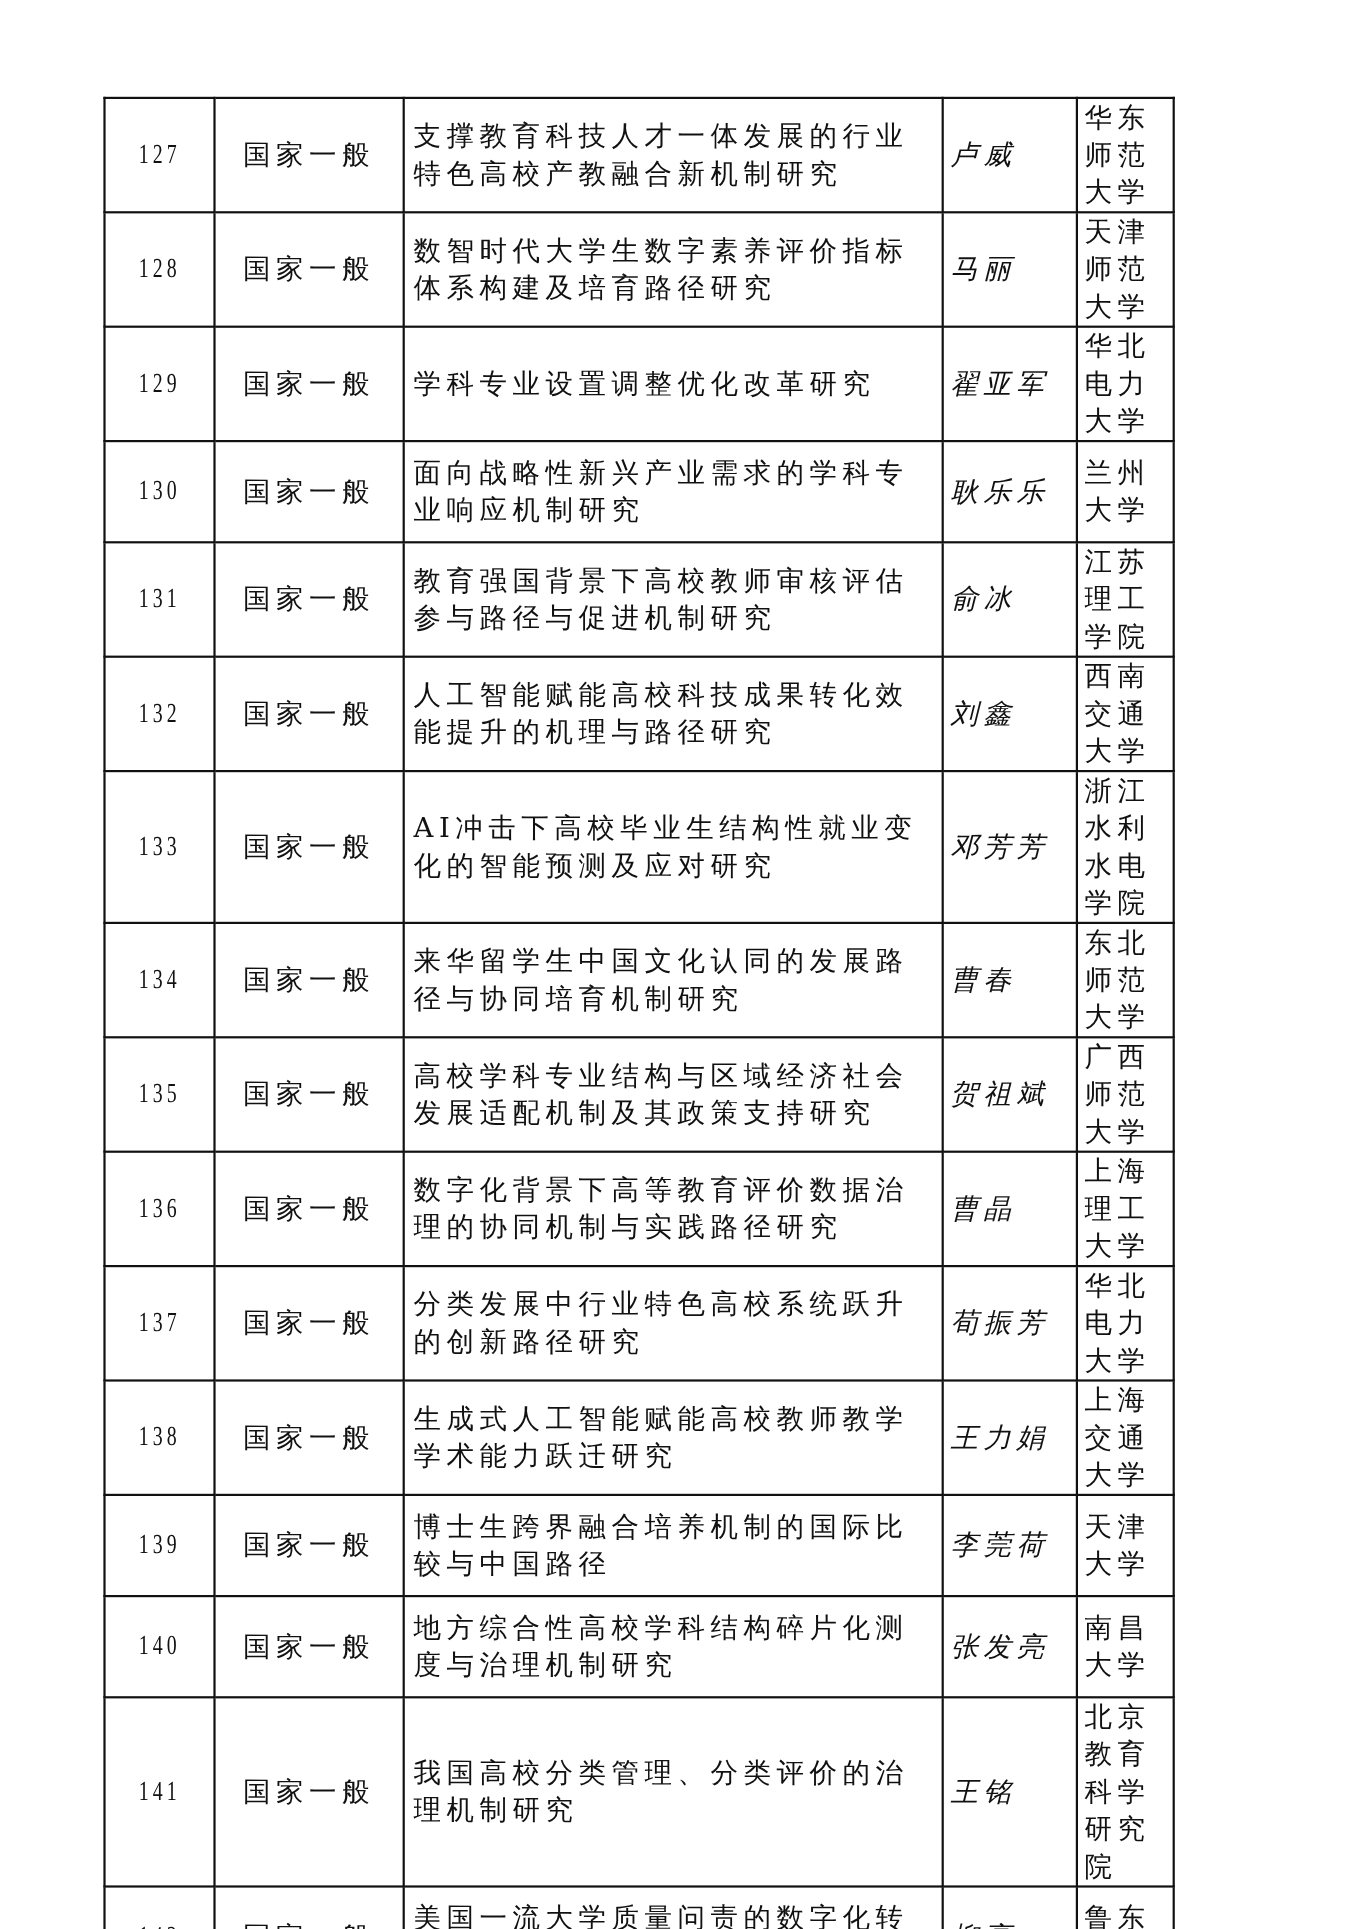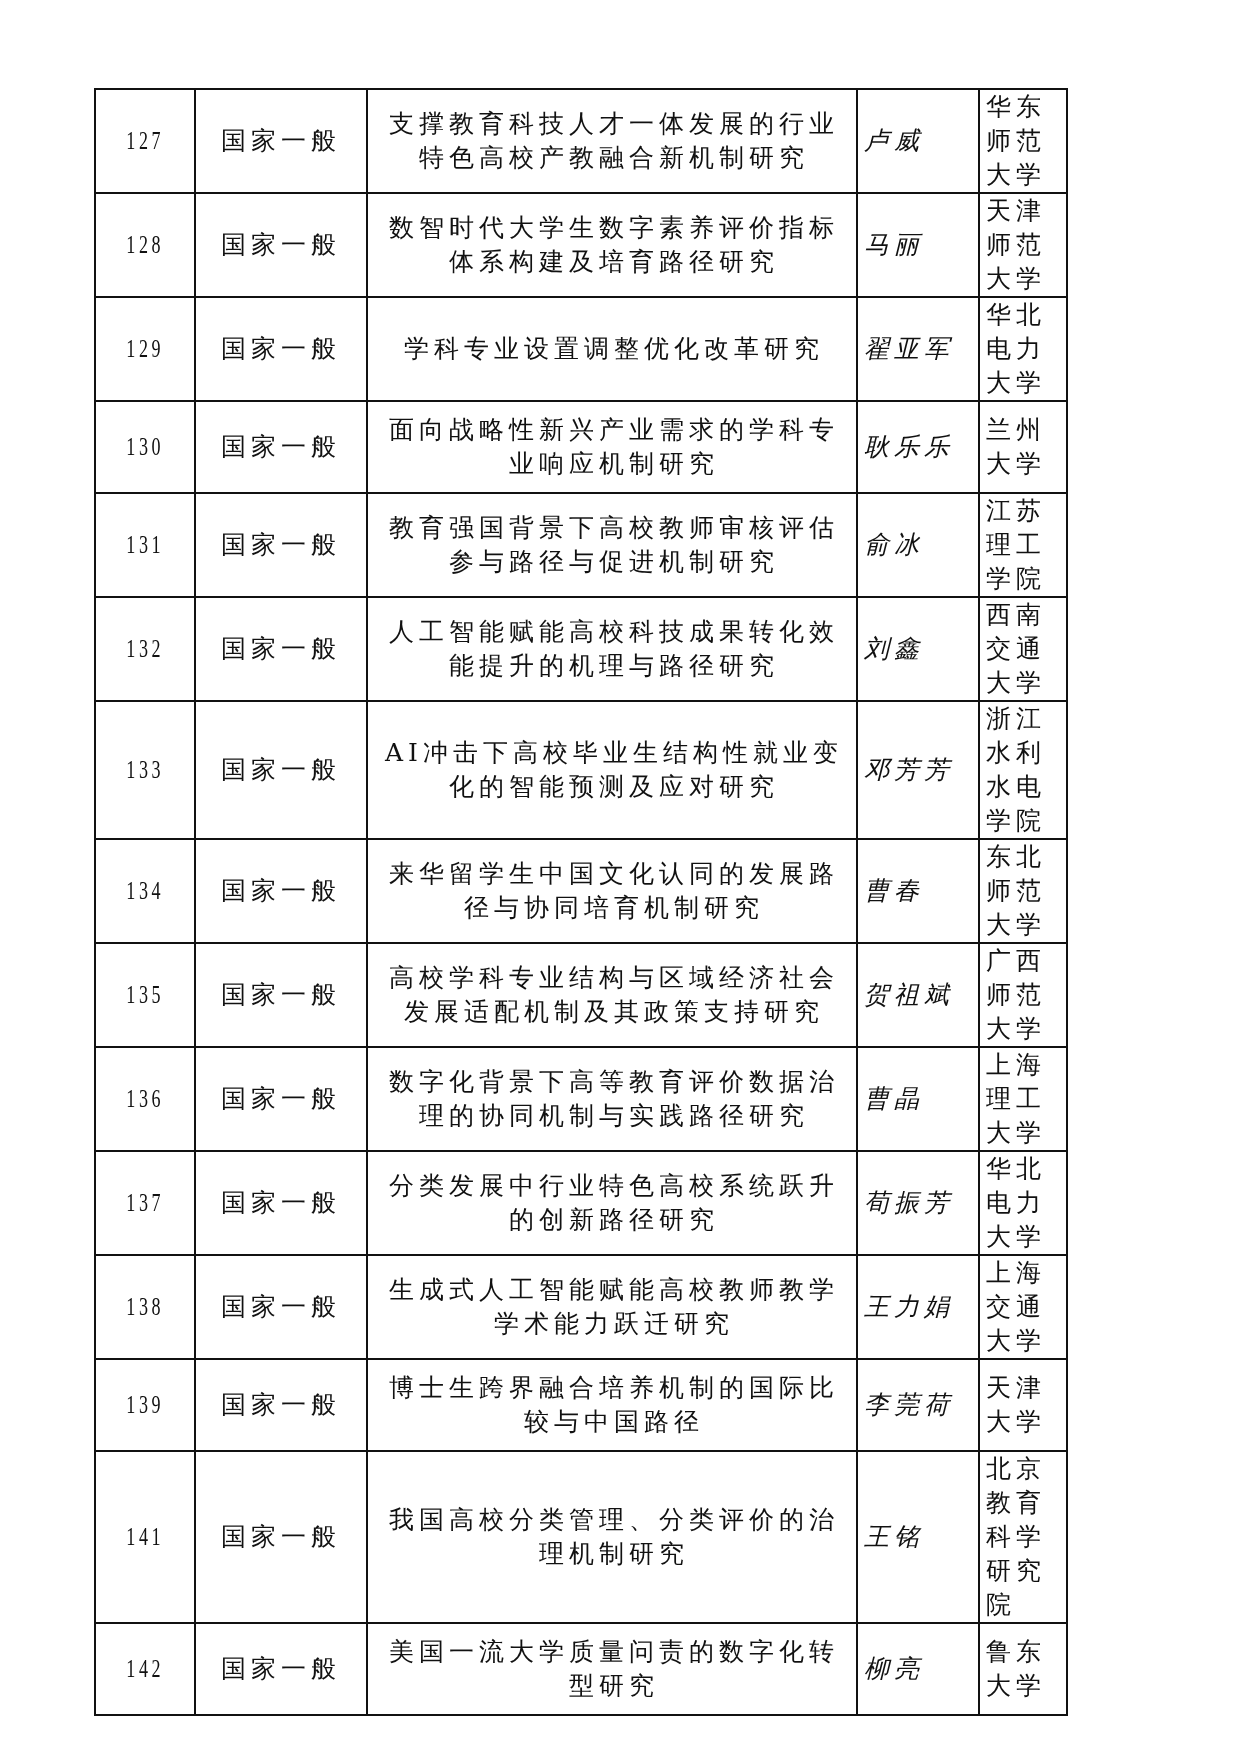--- a/index.html
+++ b/index.html
@@ -5,21 +5,21 @@
   html, body { margin: 0; padding: 0; background: #ffffff; }
   body { width: 1241px; height: 1754px; position: relative; overflow: hidden;
          font-family: "DejaVu Serif", "Liberation Serif", serif; color: #111; }
   .doc-table { position: absolute; left: 94px; top: 88px; border-collapse: collapse;
                table-layout: fixed; width: 974px; }
   .doc-table td { border: 2px solid #111; height: 90px; padding: 0; vertical-align: middle;
                   font-size: 25px; line-height: 34px; letter-spacing: 5px; }
   .c-no { width: 98px; text-align: center; letter-spacing: 2px;
           font-family: "Liberation Serif", "DejaVu Serif", serif; font-size: 27px; transform: scaleX(0.85); }
   .c-type { width: 170px; text-align: center; }
-  .c-title { width: 476px; padding-left: 8px !important; padding-right: 4px !important; text-align: center; }
+  .c-title { width: 476px; padding-left: 8px !important; padding-right: 4px !important; }
   .c-pi { width: 114px; padding-left: 6px !important; font-style: italic; }
   .c-org { padding-left: 6px !important; border-radius: 12px; }
   .no-inner { display: inline-block; transform: scaleX(0.85); }
 </style>
 </head>
 <body>
 
 <table class="doc-table">
   <tbody id="tbody">
   <tr>
@@ -119,20 +119,27 @@
   </tr>
 
   <tr>
     <td class="c-no"><span class="no-inner">139</span></td>
     <td class="c-type">国家一般</td>
     <td class="c-title">博士生跨界融合培养机制的国际比较与中国路径</td>
     <td class="c-pi">李莞荷</td>
     <td class="c-org">天津大学</td>
   </tr>
 
+  <tr>
+    <td class="c-no"><span class="no-inner">140</span></td>
+    <td class="c-type">国家一般</td>
+    <td class="c-title">地方综合性高校学科结构碎片化测度与治理机制研究</td>
+    <td class="c-pi">张发亮</td>
+    <td class="c-org">南昌大学</td>
+  </tr>
 
   <tr>
     <td class="c-no"><span class="no-inner">141</span></td>
     <td class="c-type">国家一般</td>
     <td class="c-title">我国高校分类管理、分类评价的治理机制研究</td>
     <td class="c-pi">王铭</td>
     <td class="c-org">北京教育科学研究院</td>
   </tr>
 
   <tr>

